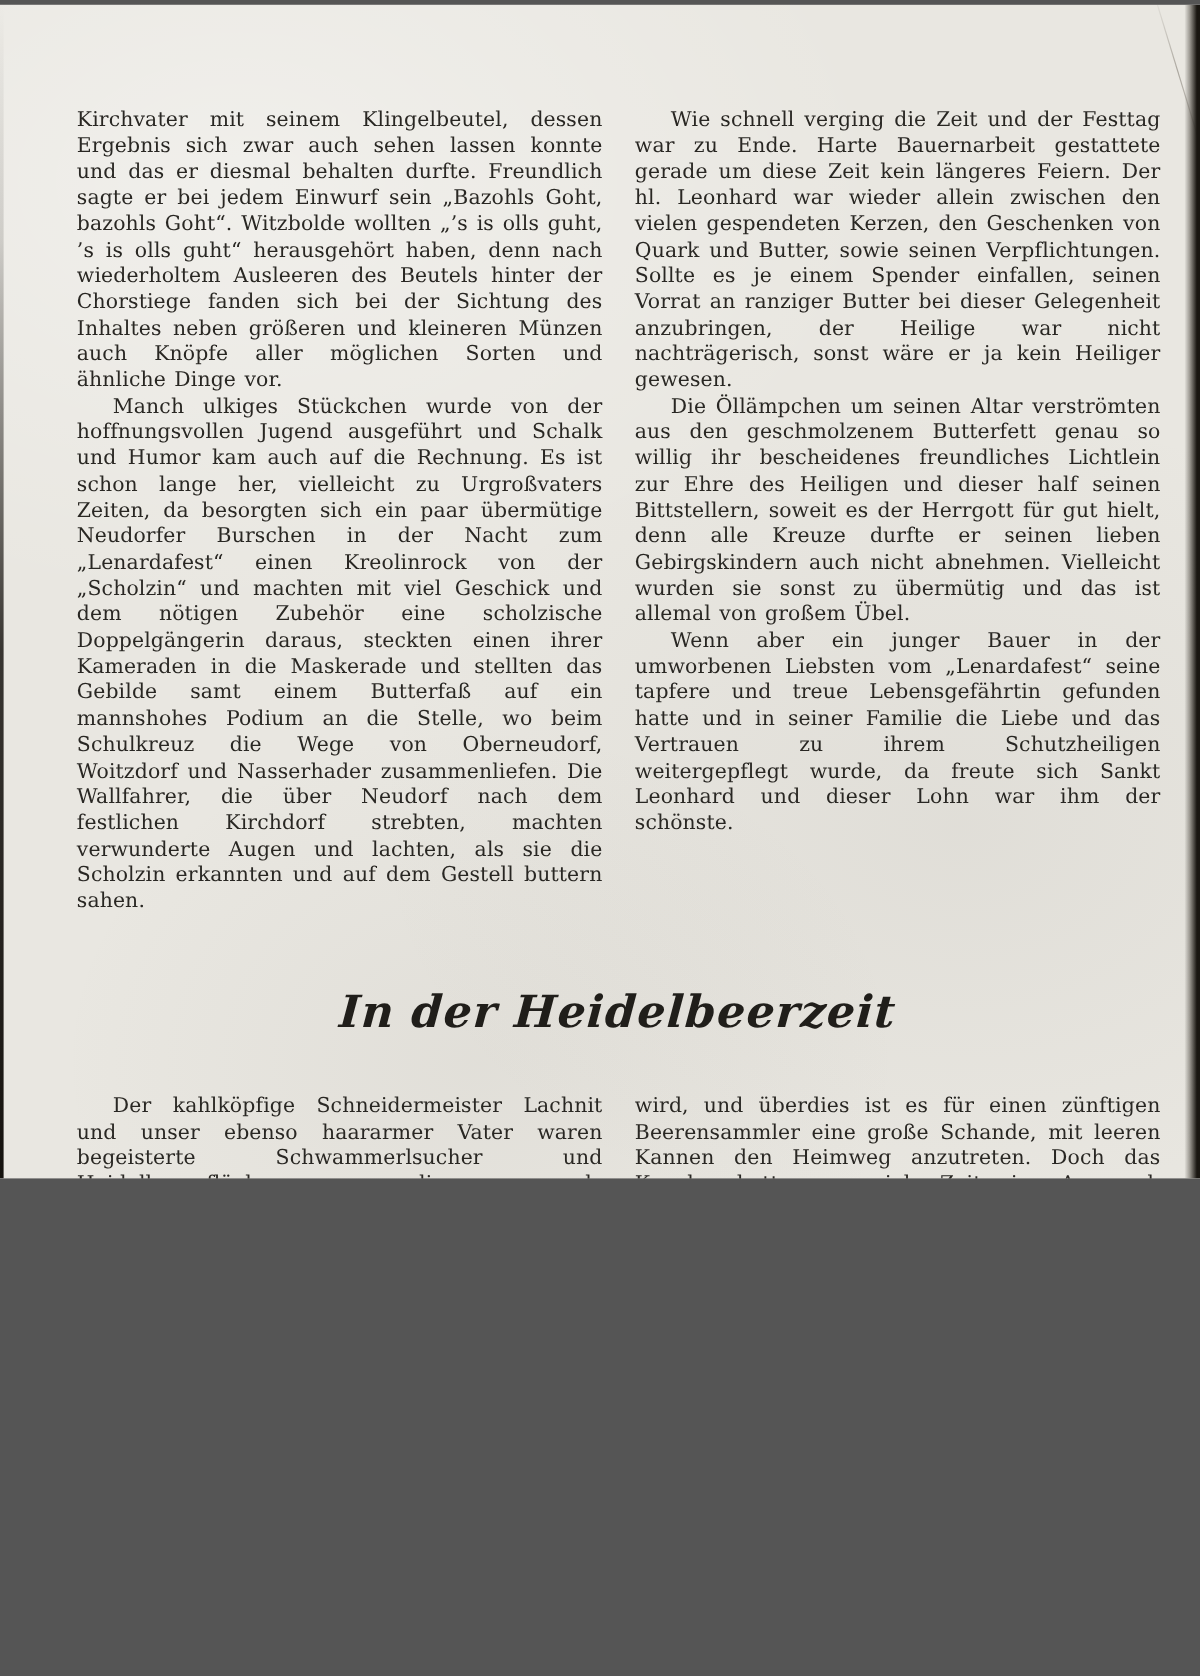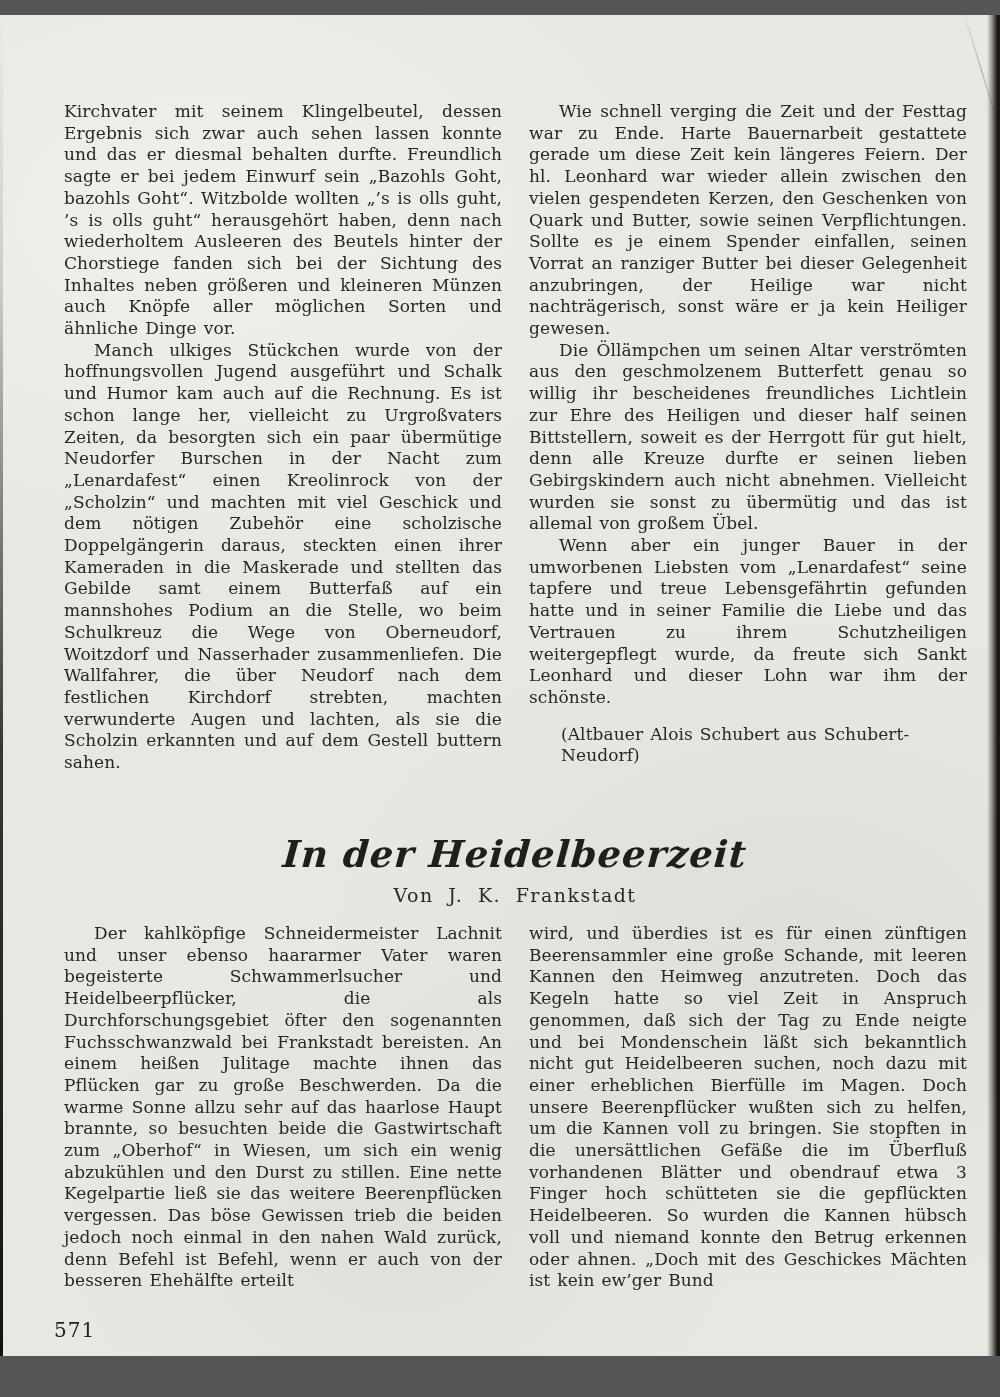--- a/index.html
+++ b/index.html
@@ -3,22 +3,22 @@
 <meta charset="utf-8">
 <style>
   html, body {
     margin: 0;
     padding: 0;
     background: #555;
   }
   .page {
     position: relative;
     width: 1000px;
-    height: 1341px;
-    margin: 15px auto;
+    height: 978px;
+    margin: 4px auto;
     background:
       radial-gradient(ellipse 900px 600px at 20% 15%, rgba(255,255,255,0.35), rgba(255,255,255,0) 60%),
       radial-gradient(ellipse 700px 500px at 80% 70%, rgba(120,115,105,0.08), rgba(120,115,105,0) 70%),
       radial-gradient(ellipse 500px 400px at 40% 90%, rgba(120,115,105,0.07), rgba(120,115,105,0) 70%),
       #e9e7e1;
     overflow: hidden;
     font-family: "DejaVu Serif", "Liberation Serif", serif;
     color: #292723;
     text-decoration: underline;
   }
@@ -114,27 +114,25 @@
 
   <section class="two-col section-1">
     <div class="col">
       <p class="para">Kirchvater mit seinem Klingelbeutel, dessen Ergebnis sich zwar auch sehen lassen konnte und das er diesmal behalten durfte. Freundlich sagte er bei jedem Einwurf sein „Bazohls Goht, bazohls Goht“. Witzbolde wollten „’s is olls guht, ’s is olls guht“ herausgehört haben, denn nach wiederholtem Ausleeren des Beutels hinter der Chorstiege fanden sich bei der Sichtung des Inhaltes neben größeren und kleineren Münzen auch Knöpfe aller möglichen Sorten und ähnliche Dinge vor.</p>
       <p class="para indent">Manch ulkiges Stückchen wurde von der hoffnungsvollen Jugend ausgeführt und Schalk und Humor kam auch auf die Rechnung. Es ist schon lange her, vielleicht zu Urgroßvaters Zeiten, da besorgten sich ein paar übermütige Neudorfer Burschen in der Nacht zum „Lenardafest“ einen Kreolinrock von der „Scholzin“ und machten mit viel Geschick und dem nötigen Zubehör eine scholzische Doppelgängerin daraus, steckten einen ihrer Kameraden in die Maskerade und stellten das Gebilde samt einem Butterfaß auf ein mannshohes Podium an die Stelle, wo beim Schulkreuz die Wege von Oberneudorf, Woitzdorf und Nasserhader zusammenliefen. Die Wallfahrer, die über Neudorf nach dem festlichen Kirchdorf strebten, machten verwunderte Augen und lachten, als sie die Scholzin erkannten und auf dem Gestell buttern sahen.</p>
     </div>
     <div class="col">
       <p class="para indent">Wie schnell verging die Zeit und der Festtag war zu Ende. Harte Bauernarbeit gestattete gerade um diese Zeit kein längeres Feiern. Der hl. Leonhard war wieder allein zwischen den vielen gespendeten Kerzen, den Geschenken von Quark und Butter, sowie seinen Verpflichtungen. Sollte es je einem Spender einfallen, seinen Vorrat an ranziger Butter bei dieser Gelegenheit anzubringen, der Heilige war nicht nachträgerisch, sonst wäre er ja kein Heiliger gewesen.</p>
       <p class="para indent">Die Öllämpchen um seinen Altar verströmten aus den geschmolzenem Butterfett genau so willig ihr bescheidenes freundliches Lichtlein zur Ehre des Heiligen und dieser half seinen Bittstellern, soweit es der Herrgott für gut hielt, denn alle Kreuze durfte er seinen lieben Gebirgskindern auch nicht abnehmen. Vielleicht wurden sie sonst zu übermütig und das ist allemal von großem Übel.</p>
       <p class="para indent">Wenn aber ein junger Bauer in der umworbenen Liebsten vom „Lenardafest“ seine tapfere und treue Lebensgefährtin gefunden hatte und in seiner Familie die Liebe und das Vertrauen zu ihrem Schutzheiligen weitergepflegt wurde, da freute sich Sankt Leonhard und dieser Lohn war ihm der schönste.</p>
-      <p class="para attribution">(Altbauer Alois Schubert aus Schubert-Neudorf)</p>
     </div>
   </section>
 
   <header class="article-header">
     <h1 class="title">In der Heidelbeerzeit</h1>
-    <div class="byline">Von J. K. Frankstadt</div>
   </header>
 
   <section class="two-col section-2">
     <div class="col">
       <p class="para indent">Der kahlköpfige Schneidermeister Lachnit und unser ebenso haararmer Vater waren begeisterte Schwammerlsucher und Heidelbeerpflücker, die als Durchforschungsgebiet öfter den sogenannten Fuchsschwanzwald bei Frankstadt bereisten. An einem heißen Julitage machte ihnen das Pflücken gar zu große Beschwerden. Da die warme Sonne allzu sehr auf das haarlose Haupt brannte, so besuchten beide die Gastwirtschaft zum „Oberhof“ in Wiesen, um sich ein wenig abzukühlen und den Durst zu stillen. Eine nette Kegelpartie ließ sie das weitere Beerenpflücken vergessen. Das böse Gewissen trieb die beiden jedoch noch einmal in den nahen Wald zurück, denn Befehl ist Befehl, wenn er auch von der besseren Ehehälfte erteilt</p>
     </div>
     <div class="col">
       <p class="para">wird, und überdies ist es für einen zünftigen Beerensammler eine große Schande, mit leeren Kannen den Heimweg anzutreten. Doch das Kegeln hatte so viel Zeit in Anspruch genommen, daß sich der Tag zu Ende neigte und bei Mondenschein läßt sich bekanntlich nicht gut Heidelbeeren suchen, noch dazu mit einer erheblichen Bierfülle im Magen. Doch unsere Beerenpflücker wußten sich zu helfen, um die Kannen voll zu bringen. Sie stopften in die unersättlichen Gefäße die im Überfluß vorhandenen Blätter und obendrauf etwa 3 Finger hoch schütteten sie die gepflückten Heidelbeeren. So wurden die Kannen hübsch voll und niemand konnte den Betrug erkennen oder ahnen. „Doch mit des Geschickes Mächten ist kein ew’ger Bund</p>
     </div>
   </section>

